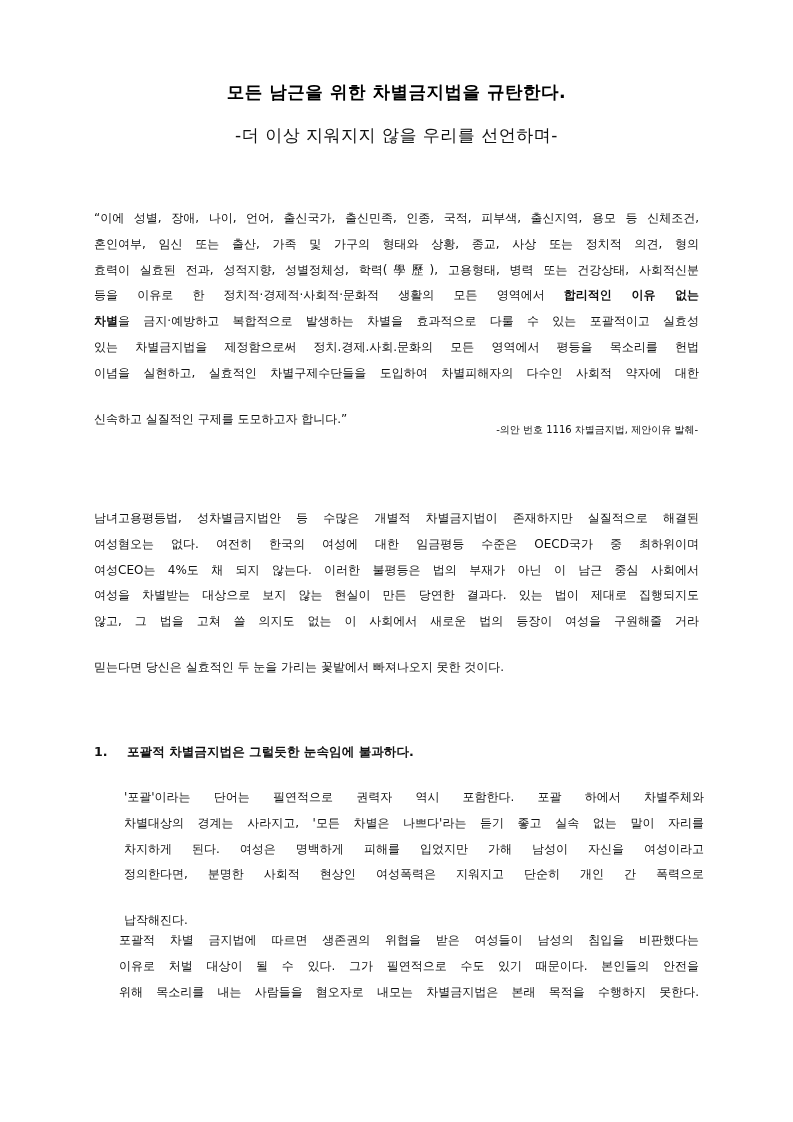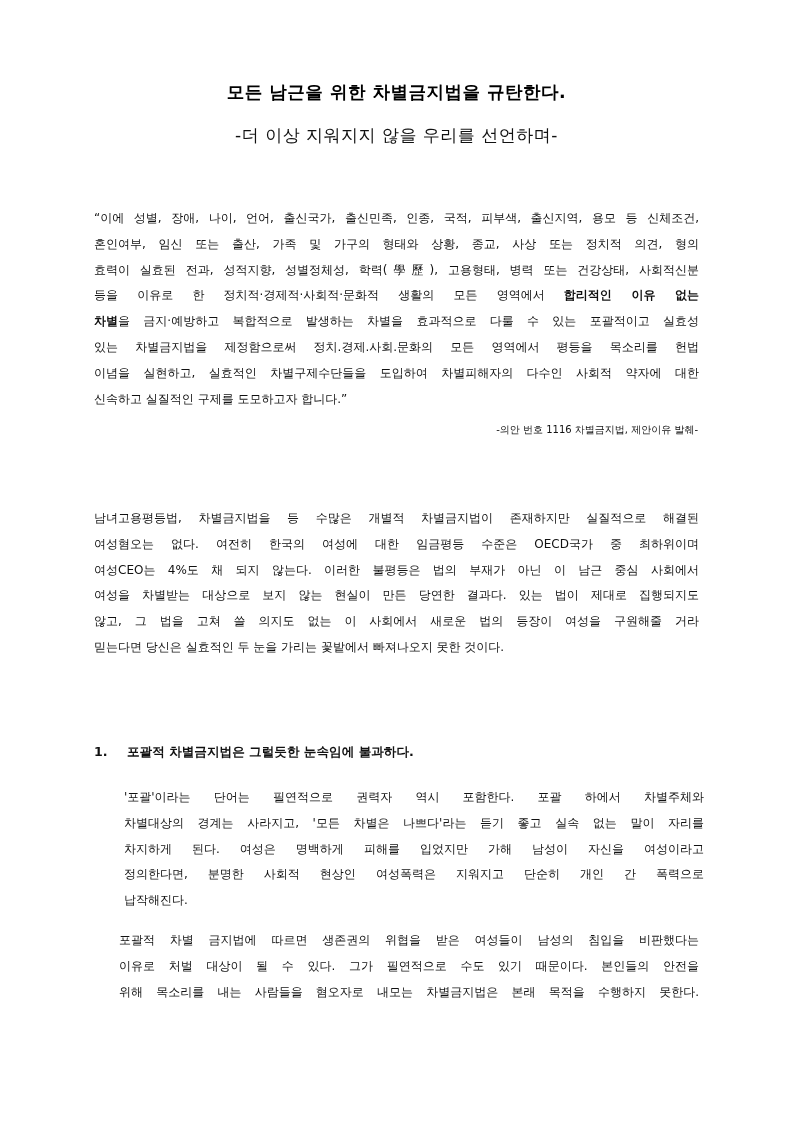--- a/index.html
+++ b/index.html
@@ -16,21 +16,21 @@
     .subtitle {
       position: absolute; top: 124px; left: 0; width: 793px; text-align: center;
       font-size: 17px; letter-spacing: 0.5px; color: #111;
     }
     .block {
       position: absolute; left: 94px; width: 605px;
       font-size: 12px; line-height: 25.8px;
       text-align: justify; text-align-last: left;
     }
     .line { display: block; white-space: nowrap; text-align: justify; text-align-last: justify; height: 25.8px; }
-    .line.last { text-align-last: left; }
+    .line.last { text-align-last: left; margin-top: 20px; }
     .quote { top: 206px; }
     .source {
       position: absolute; top: 423px; right: 95px; font-size: 10px; text-align: right;
     }
     .intro { top: 506px; }
     .section-heading {
       position: absolute; top: 744px; left: 94px; font-size: 12.6px; font-weight: bold;
     }
     .section-heading .num { display: inline-block; width: 33px; }
     .sec-para1 { top: 785px; left: 124px; width: 580px; }
@@ -52,21 +52,21 @@
     <span class="line"><span>등을 이유로 한 정치적·경제적·사회적·문화적 생활의 모든 영역에서 </span><b>합리적인 이유 없는</b></span>
     <span class="line"><b>차별</b><span>을 금지·예방하고 복합적으로 발생하는 차별을 효과적으로 다룰 수 있는 포괄적이고 실효성</span></span>
     <span class="line">있는 차별금지법을 제정함으로써 정치.경제.사회.문화의 모든 영역에서 평등을 목소리를 헌법</span>
     <span class="line">이념을 실현하고, 실효적인 차별구제수단들을 도입하여 차별피해자의 다수인 사회적 약자에 대한</span>
     <span class="line last">신속하고 실질적인 구제를 도모하고자 합니다.”</span>
   </div>
 
   <div class="source">-의안 번호 1116 차별금지법, 제안이유 발췌-</div>
 
   <div class="block intro">
-    <span class="line">남녀고용평등법, 차별금지법을 등 수많은 개별적 차별금지법이 존재하지만 실질적으로 해결된</span>
+    <span class="line">남녀고용평등법, 성차별금지법안 등 수많은 개별적 차별금지법이 존재하지만 실질적으로 해결된</span>
     <span class="line">여성혐오는 없다. 여전히 한국의 여성에 대한 임금평등 수준은 OECD국가 중 최하위이며</span>
     <span class="line">여성CEO는 4%도 채 되지 않는다. 이러한 불평등은 법의 부재가 아닌 이 남근 중심 사회에서</span>
     <span class="line">여성을 차별받는 대상으로 보지 않는 현실이 만든 당연한 결과다. 있는 법이 제대로 집행되지도</span>
     <span class="line">않고, 그 법을 고쳐 쓸 의지도 없는 이 사회에서 새로운 법의 등장이 여성을 구원해줄 거라</span>
     <span class="line last">믿는다면 당신은 실효적인 두 눈을 가리는 꽃밭에서 빠져나오지 못한 것이다.</span>
   </div>
 
   <div class="section-heading">
     <span class="num">1.</span><span>포괄적 차별금지법은 그럴듯한 눈속임에 불과하다.</span>
   </div>

